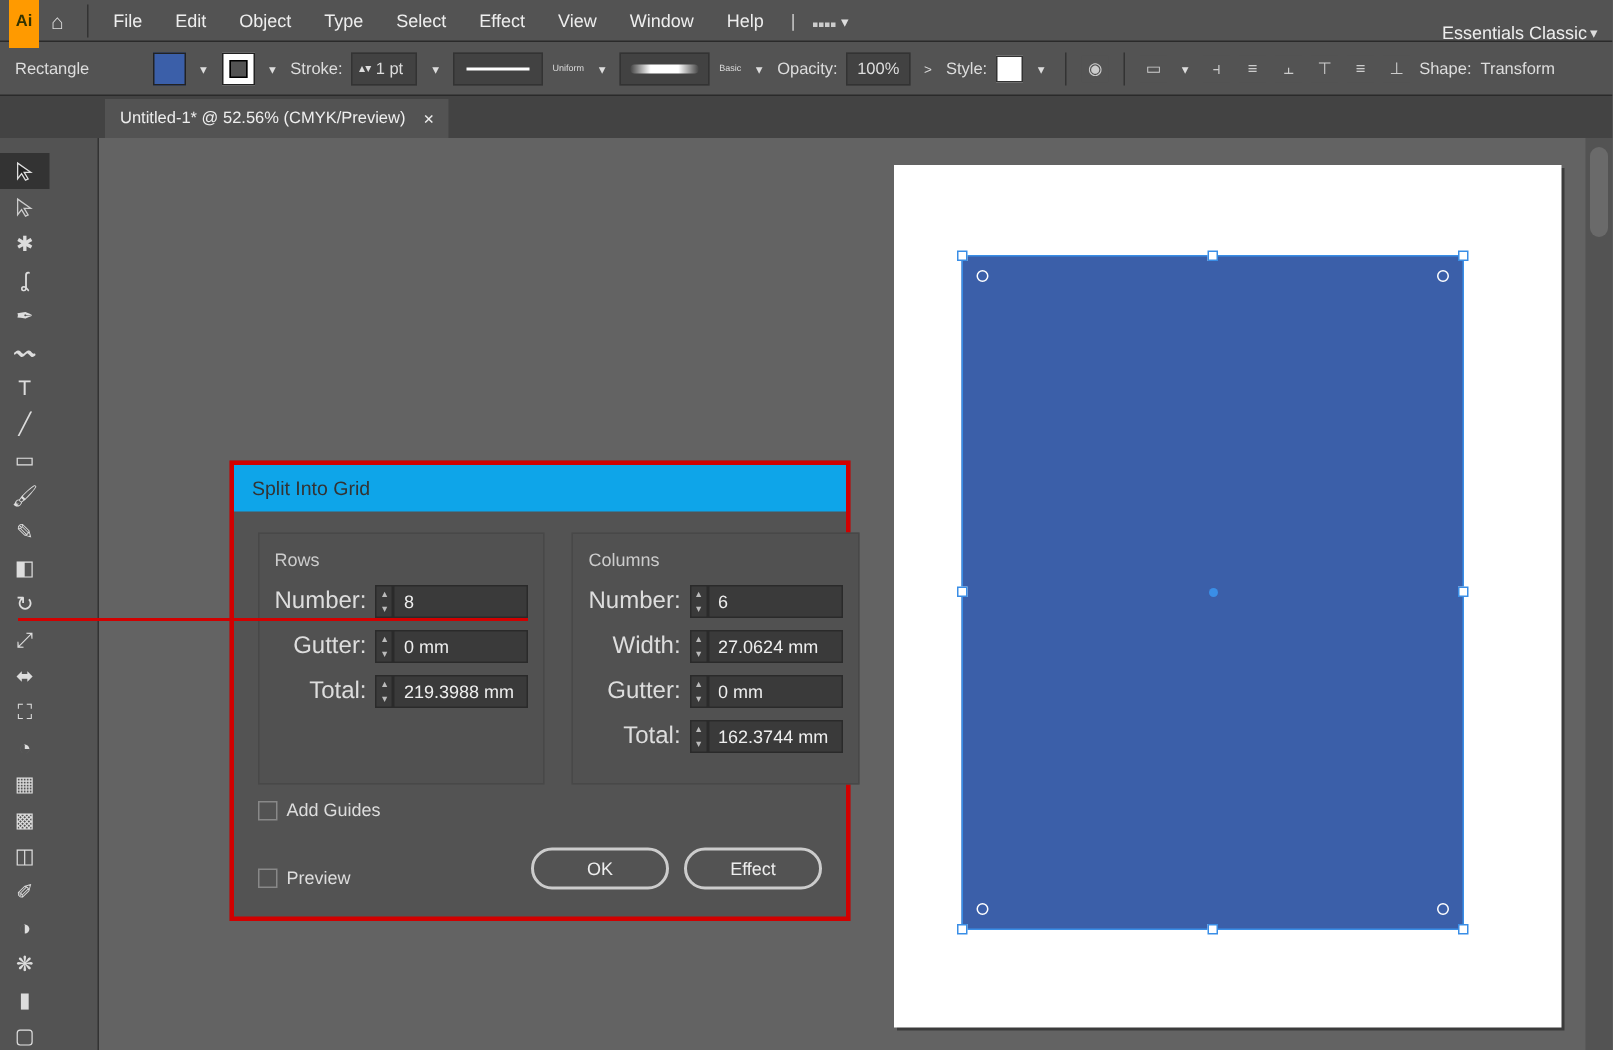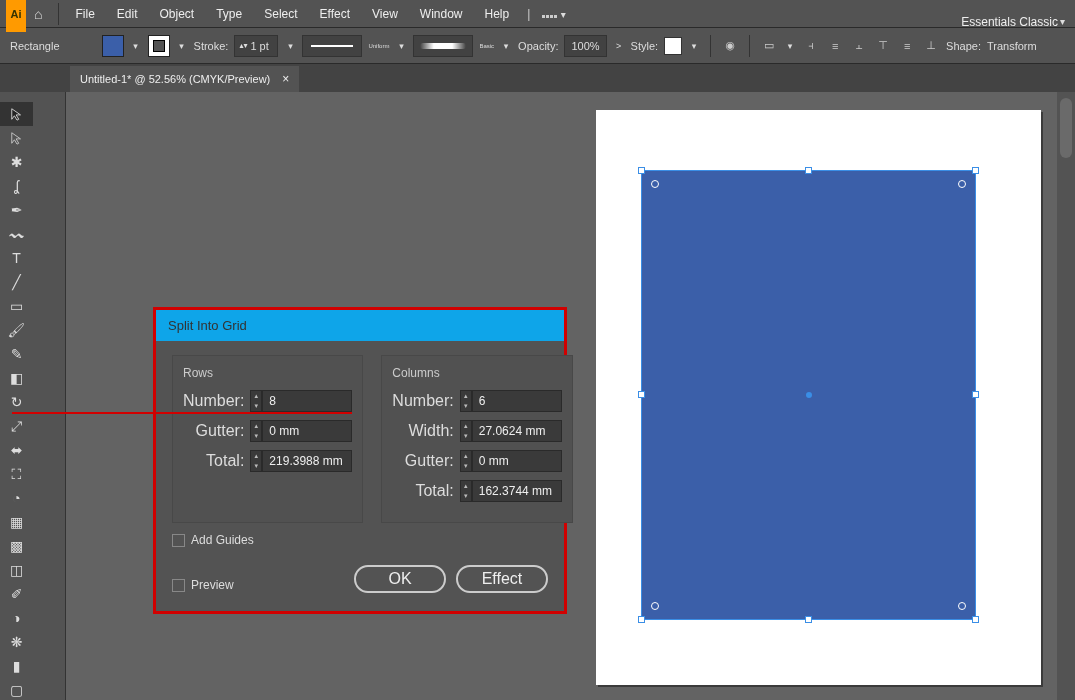--- a/index.html
+++ b/index.html
@@ -63,21 +63,21 @@
   .step-btns { width: 12px; height: 22px; background:#3a3a3a; display:flex; flex-direction:column; border: 1px solid #2a2a2a; cursor:pointer; }
   .step-btns span { flex:1; display:flex; align-items:center; justify-content:center; font-size:7px; color:#bbb; }
   .field-input { width: 90px; height: 22px; background:#3a3a3a; border: 1px solid #2a2a2a; color:#eee; font-size: 12px; padding: 0 6px; outline:none; }
   .underline-red { position:relative; }
   .underline-red::after { content:""; position:absolute; bottom:-2px; right:0; height:2px; background:#d10000; }
   .ul1::after { width: 340px; }
   .checkline { display:flex; align-items:center; gap:6px; color:#ddd; font-size:12px; margin-top: 10px; }
   .chk { width:13px; height:13px; border:1px solid #888; cursor:pointer; }
   .dlg-buttons { display:flex; align-items:center; gap: 10px; margin-top: 18px; }
   .dlg-buttons .spacer { flex:1; }
-  .btn { width: 92px; height: 28px; border: 2px solid #ccc; border-radius: 14px; background:transparent; color:#eee; font-size:16px; cursor:pointer; display:flex; align-items:center; justify-content:center; }
+  .btn { width: 92px; height: 28px; border: 2px solid #ccc; border-radius: 14px; background:transparent; color:#eee; font-size:12px; cursor:pointer; display:flex; align-items:center; justify-content:center; }
   .btn.primary { border-width:2px; }
   
   .icon-grid { display:inline-flex; gap:1px; }
   .icon-grid span { width:3px; height:3px; background:#ccc; }
 </style>
 </head>
 <body>
 
 <div class="menubar">
   <div class="ai-logo">Ai</div>

